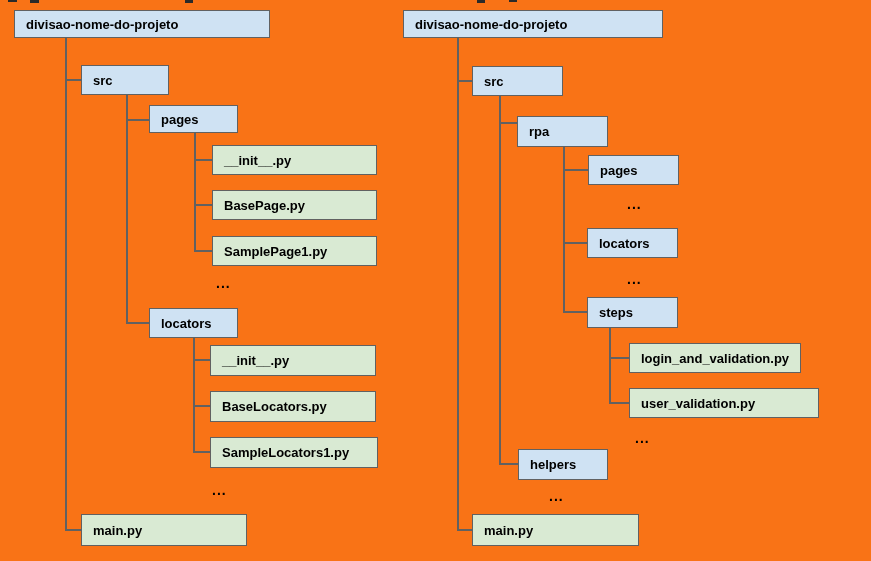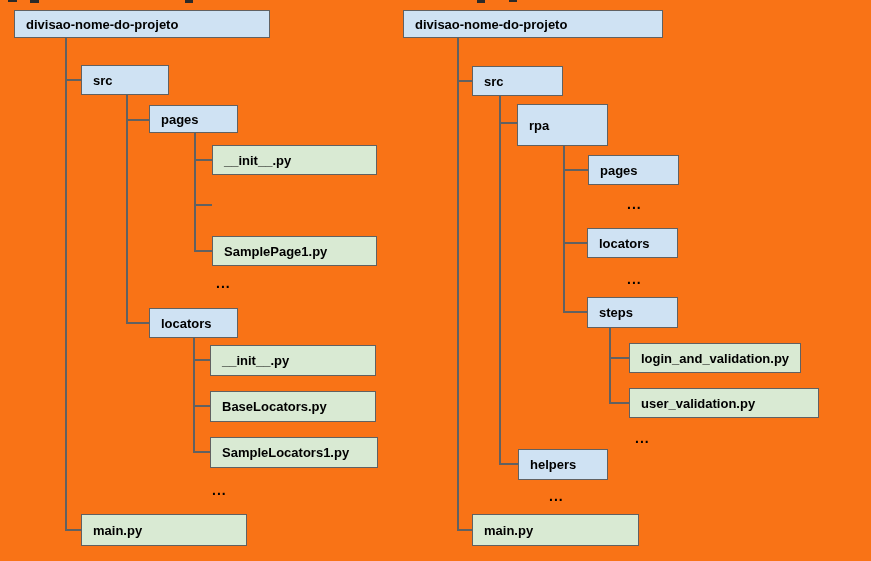--- a/index.html
+++ b/index.html
@@ -60,20 +60,21 @@
   <div class="hl" style="left:194px;top:250px;width:18px"></div>
   <div class="vl" style="left:193px;top:338px;height:114px"></div>
   <div class="hl" style="left:193px;top:359px;width:17px"></div>
   <div class="hl" style="left:193px;top:405px;width:17px"></div>
   <div class="hl" style="left:193px;top:451px;width:17px"></div>
 
   <div class="node dir" style="left:14px;top:10px;width:256px;height:28px">divisao-nome-do-projeto</div>
   <div class="node dir" style="left:81px;top:65px;width:88px;height:30px">src</div>
   <div class="node dir" style="left:149px;top:105px;width:89px;height:28px">pages</div>
   <div class="node file" style="left:212px;top:145px;width:165px;height:30px">__init__.py</div>
+  <div class="node file" style="left:212px;top:190px;width:165px;height:30px">BasePage.py</div>
   <div class="node file" style="left:212px;top:236px;width:165px;height:30px">SamplePage1.py</div>
   <div class="more" style="left:216px;top:275px">...</div>
   <div class="node dir" style="left:149px;top:308px;width:89px;height:30px">locators</div>
   <div class="node file" style="left:210px;top:345px;width:166px;height:31px">__init__.py</div>
   <div class="node file" style="left:210px;top:391px;width:166px;height:31px">BaseLocators.py</div>
   <div class="node file" style="left:210px;top:437px;width:168px;height:31px">SampleLocators1.py</div>
   <div class="more" style="left:212px;top:482px">...</div>
   <div class="node file" style="left:81px;top:514px;width:166px;height:32px">main.py</div>
 
   <div class="vl" style="left:457px;top:38px;height:492px"></div>
@@ -85,21 +86,21 @@
   <div class="vl" style="left:563px;top:139px;height:173px"></div>
   <div class="hl" style="left:563px;top:169px;width:25px"></div>
   <div class="hl" style="left:563px;top:242px;width:24px"></div>
   <div class="hl" style="left:563px;top:311px;width:24px"></div>
   <div class="vl" style="left:609px;top:328px;height:75px"></div>
   <div class="hl" style="left:609px;top:357px;width:20px"></div>
   <div class="hl" style="left:609px;top:402px;width:20px"></div>
 
   <div class="node dir" style="left:403px;top:10px;width:260px;height:28px">divisao-nome-do-projeto</div>
   <div class="node dir" style="left:472px;top:66px;width:91px;height:30px">src</div>
-  <div class="node dir" style="left:517px;top:104px;width:91px;height:42px">rpa</div>
+  <div class="node dir" style="left:517px;top:116px;width:91px;height:31px">rpa</div>
   <div class="node dir" style="left:588px;top:155px;width:91px;height:30px">pages</div>
   <div class="more" style="left:627px;top:196px">...</div>
   <div class="node dir" style="left:587px;top:228px;width:91px;height:30px">locators</div>
   <div class="more" style="left:627px;top:271px">...</div>
   <div class="node dir" style="left:587px;top:297px;width:91px;height:31px">steps</div>
   <div class="node file" style="left:629px;top:343px;width:172px;height:30px">login_and_validation.py</div>
   <div class="node file" style="left:629px;top:388px;width:190px;height:30px">user_validation.py</div>
   <div class="more" style="left:635px;top:430px">...</div>
   <div class="node dir" style="left:518px;top:449px;width:90px;height:31px">helpers</div>
   <div class="more" style="left:549px;top:488px">...</div>

